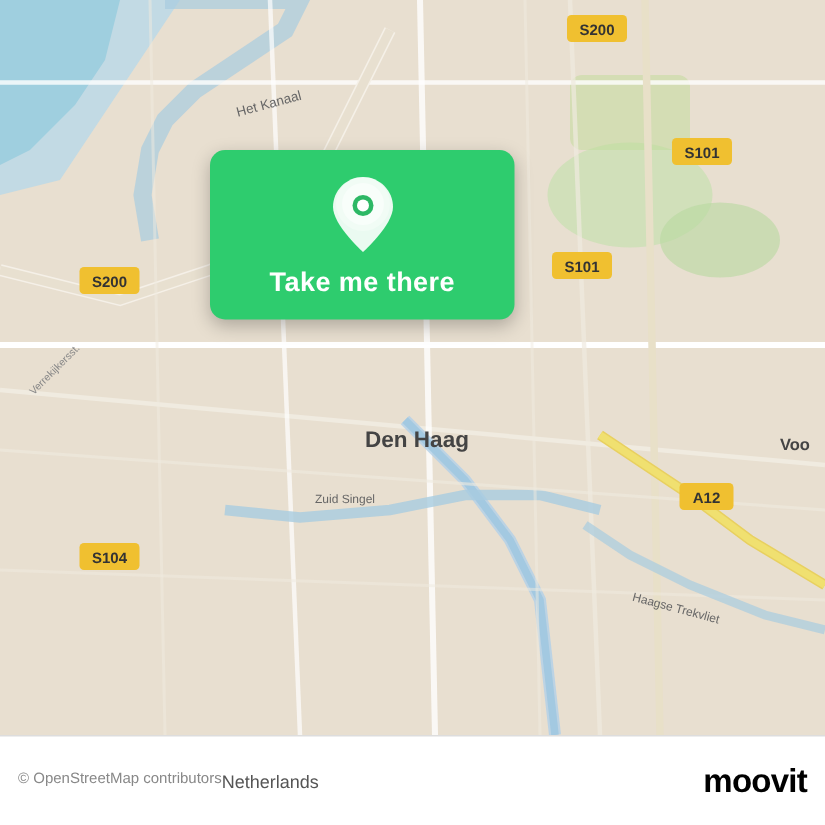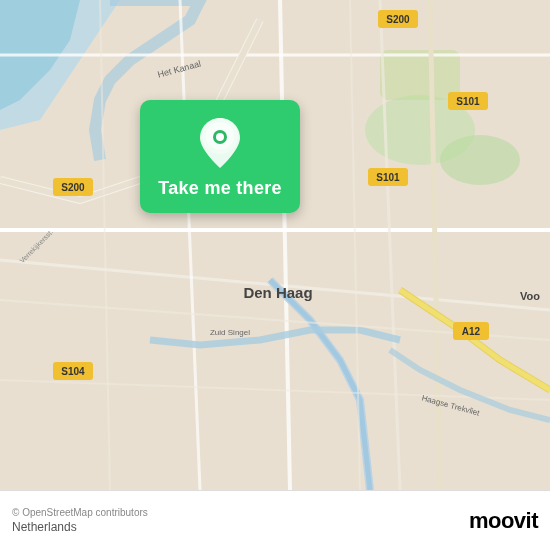--- a/index.html
+++ b/index.html
@@ -24,21 +24,21 @@
       position: absolute;
       top: 0; left: 0;
       width: 100%; height: 100%;
     }
 
     
     #popup-card {
       position: absolute;
       top: 100px;
       left: 140px;
-      width: 160px;
+      width: 203px;
       background-color: #2ecc6e;
       border-radius: 10px;
       display: flex;
       flex-direction: column;
       align-items: center;
       padding: 18px 16px 14px;
       box-shadow: 0 4px 12px rgba(0,0,0,0.25);
       cursor: pointer;
     }
 
@@ -79,21 +79,21 @@
 
     #moovit-logo-text {
       font-size: 22px;
       font-weight: bold;
       color: #000000;
       letter-spacing: -0.5px;
     }
 
     #bottom-info {
       display: flex;
-      flex-direction: column;
+      flex-direction: row;
       flex: 1;
     }
 
     #attribution-text {
       font-size: 10px;
       color: #888;
       margin-bottom: 2px;
     }
 
     #location-name {

